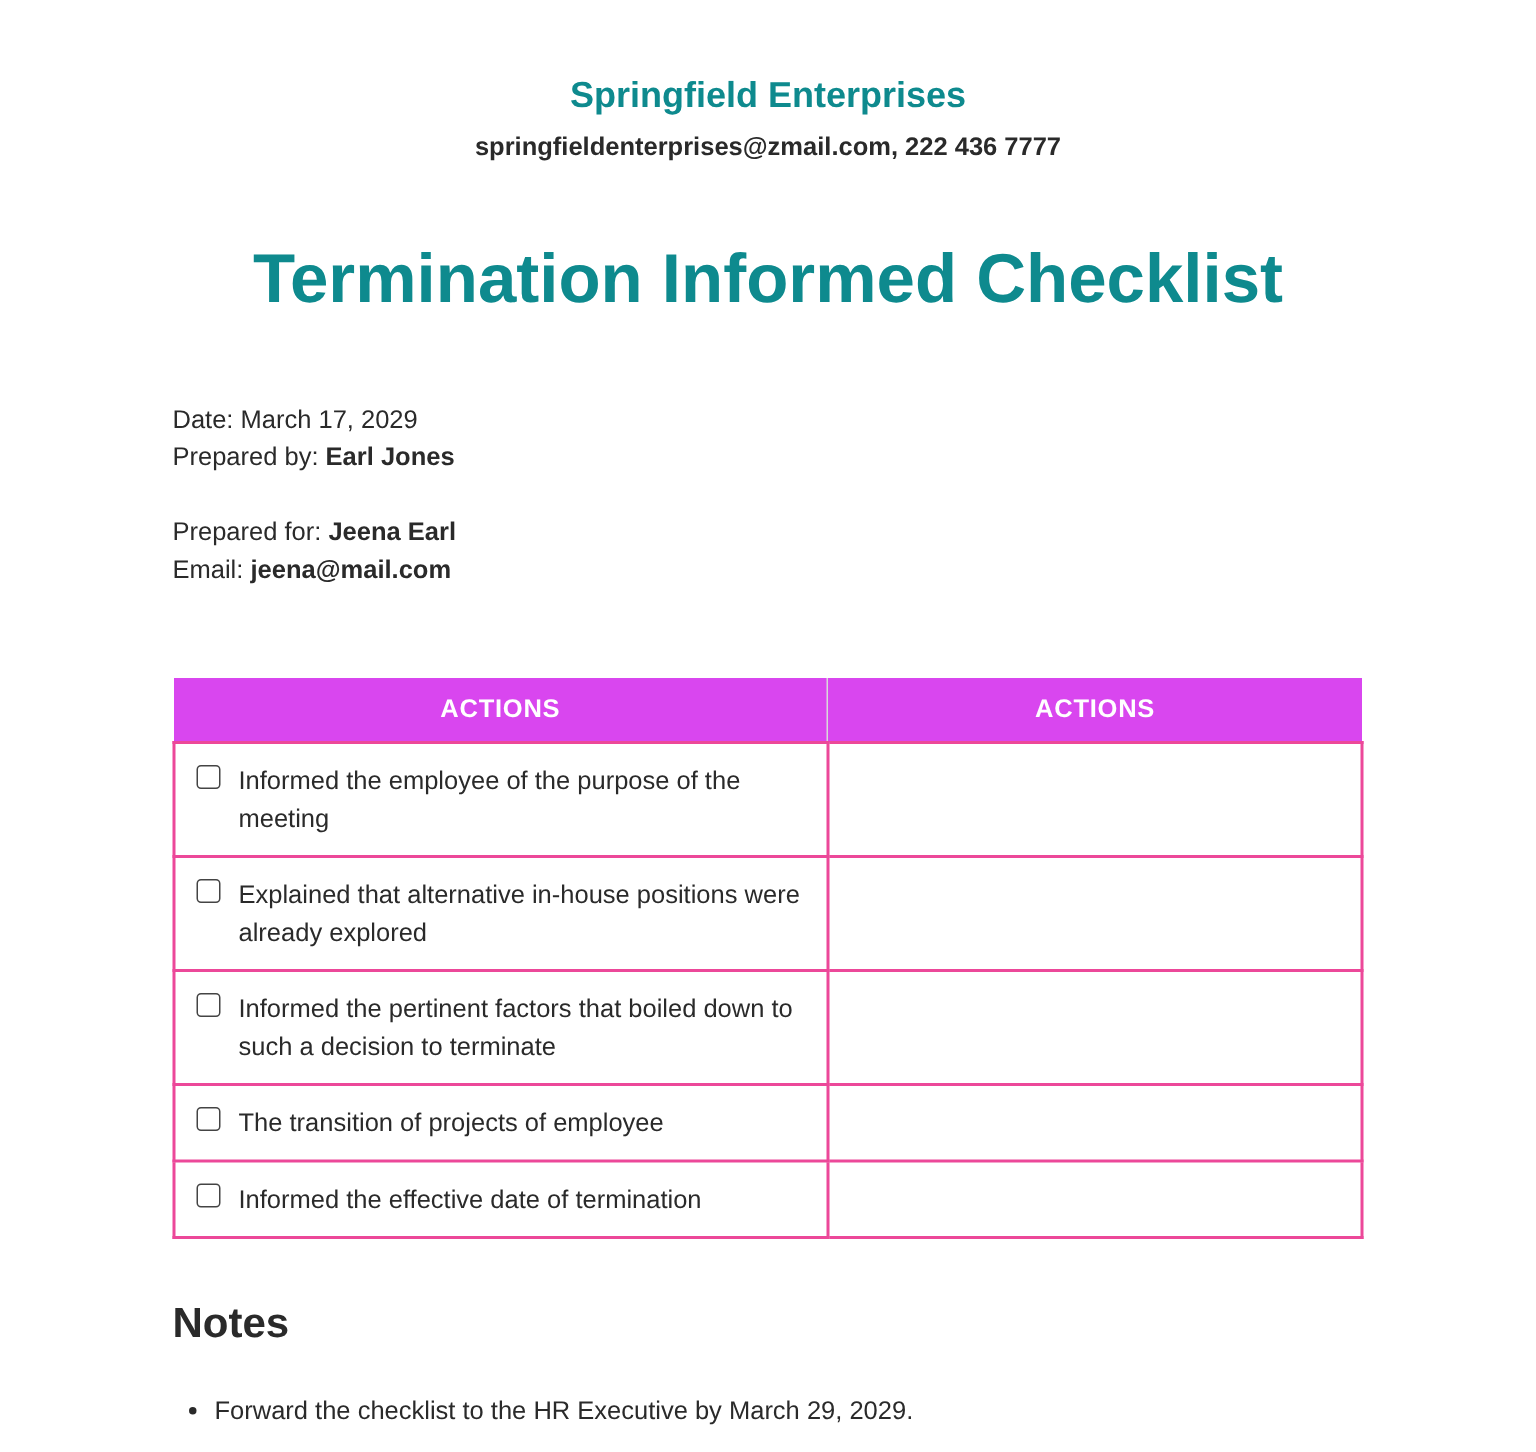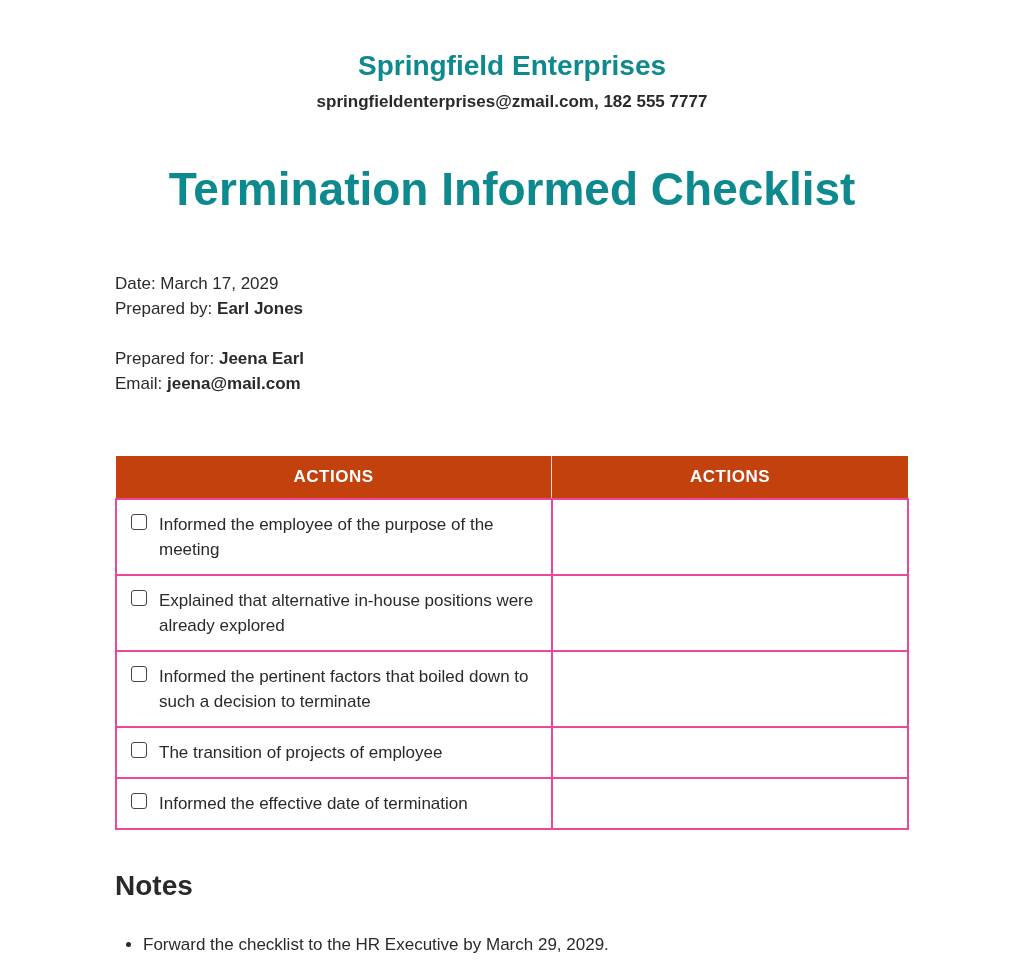--- a/index.html
+++ b/index.html
@@ -13,21 +13,21 @@
       width: 1024px;
       height: 968px;
       color: #2a2a2a;
     }
     .page {
       padding: 50px 115px 40px 115px;
     }
     .company-name {
       text-align: center;
       color: #0e8a8e;
-      font-size: 28px;
+      font-size: 24px;
       font-weight: bold;
       margin-bottom: 10px;
     }
     .company-contact {
       text-align: center;
       color: #2a2a2a;
       font-size: 17px;
       font-weight: 600;
       margin-bottom: 50px;
     }
@@ -45,21 +45,21 @@
     }
     .meta-block .bold {
       font-weight: bold;
     }
     table.checklist {
       width: 100%;
       border-collapse: collapse;
       margin-top: 60px;
     }
     table.checklist th {
-      background: #c2410c;
+      background: #d946ef;
       color: #ffffff;
       font-weight: bold;
       font-size: 17px;
       padding: 11px 12px;
       text-align: center;
       letter-spacing: 0.5px;
     }
     table.checklist th.col-actions {
       width: 55%;
       border-right: 1px solid #d9d9d9;
@@ -103,21 +103,21 @@
     ul.notes-list li {
       margin-bottom: 5px;
     }
   </style>
 </head>
 <body>
 
 <div class="page">
 
   <div class="company-name">Springfield Enterprises</div>
-  <div class="company-contact">springfieldenterprises@zmail.com, 182 555 7777</div>
+  <div class="company-contact">springfieldenterprises@zmail.com, 222 436 7777</div>
 
   <div class="doc-title">Termination Informed Checklist</div>
 
   <div class="meta-block">
     <div>
       <span>Date: </span><span>March 17, 2029</span>
     </div>
     <div>
       <span>Prepared by: </span><span class="bold">Earl Jones</span>
     </div>

